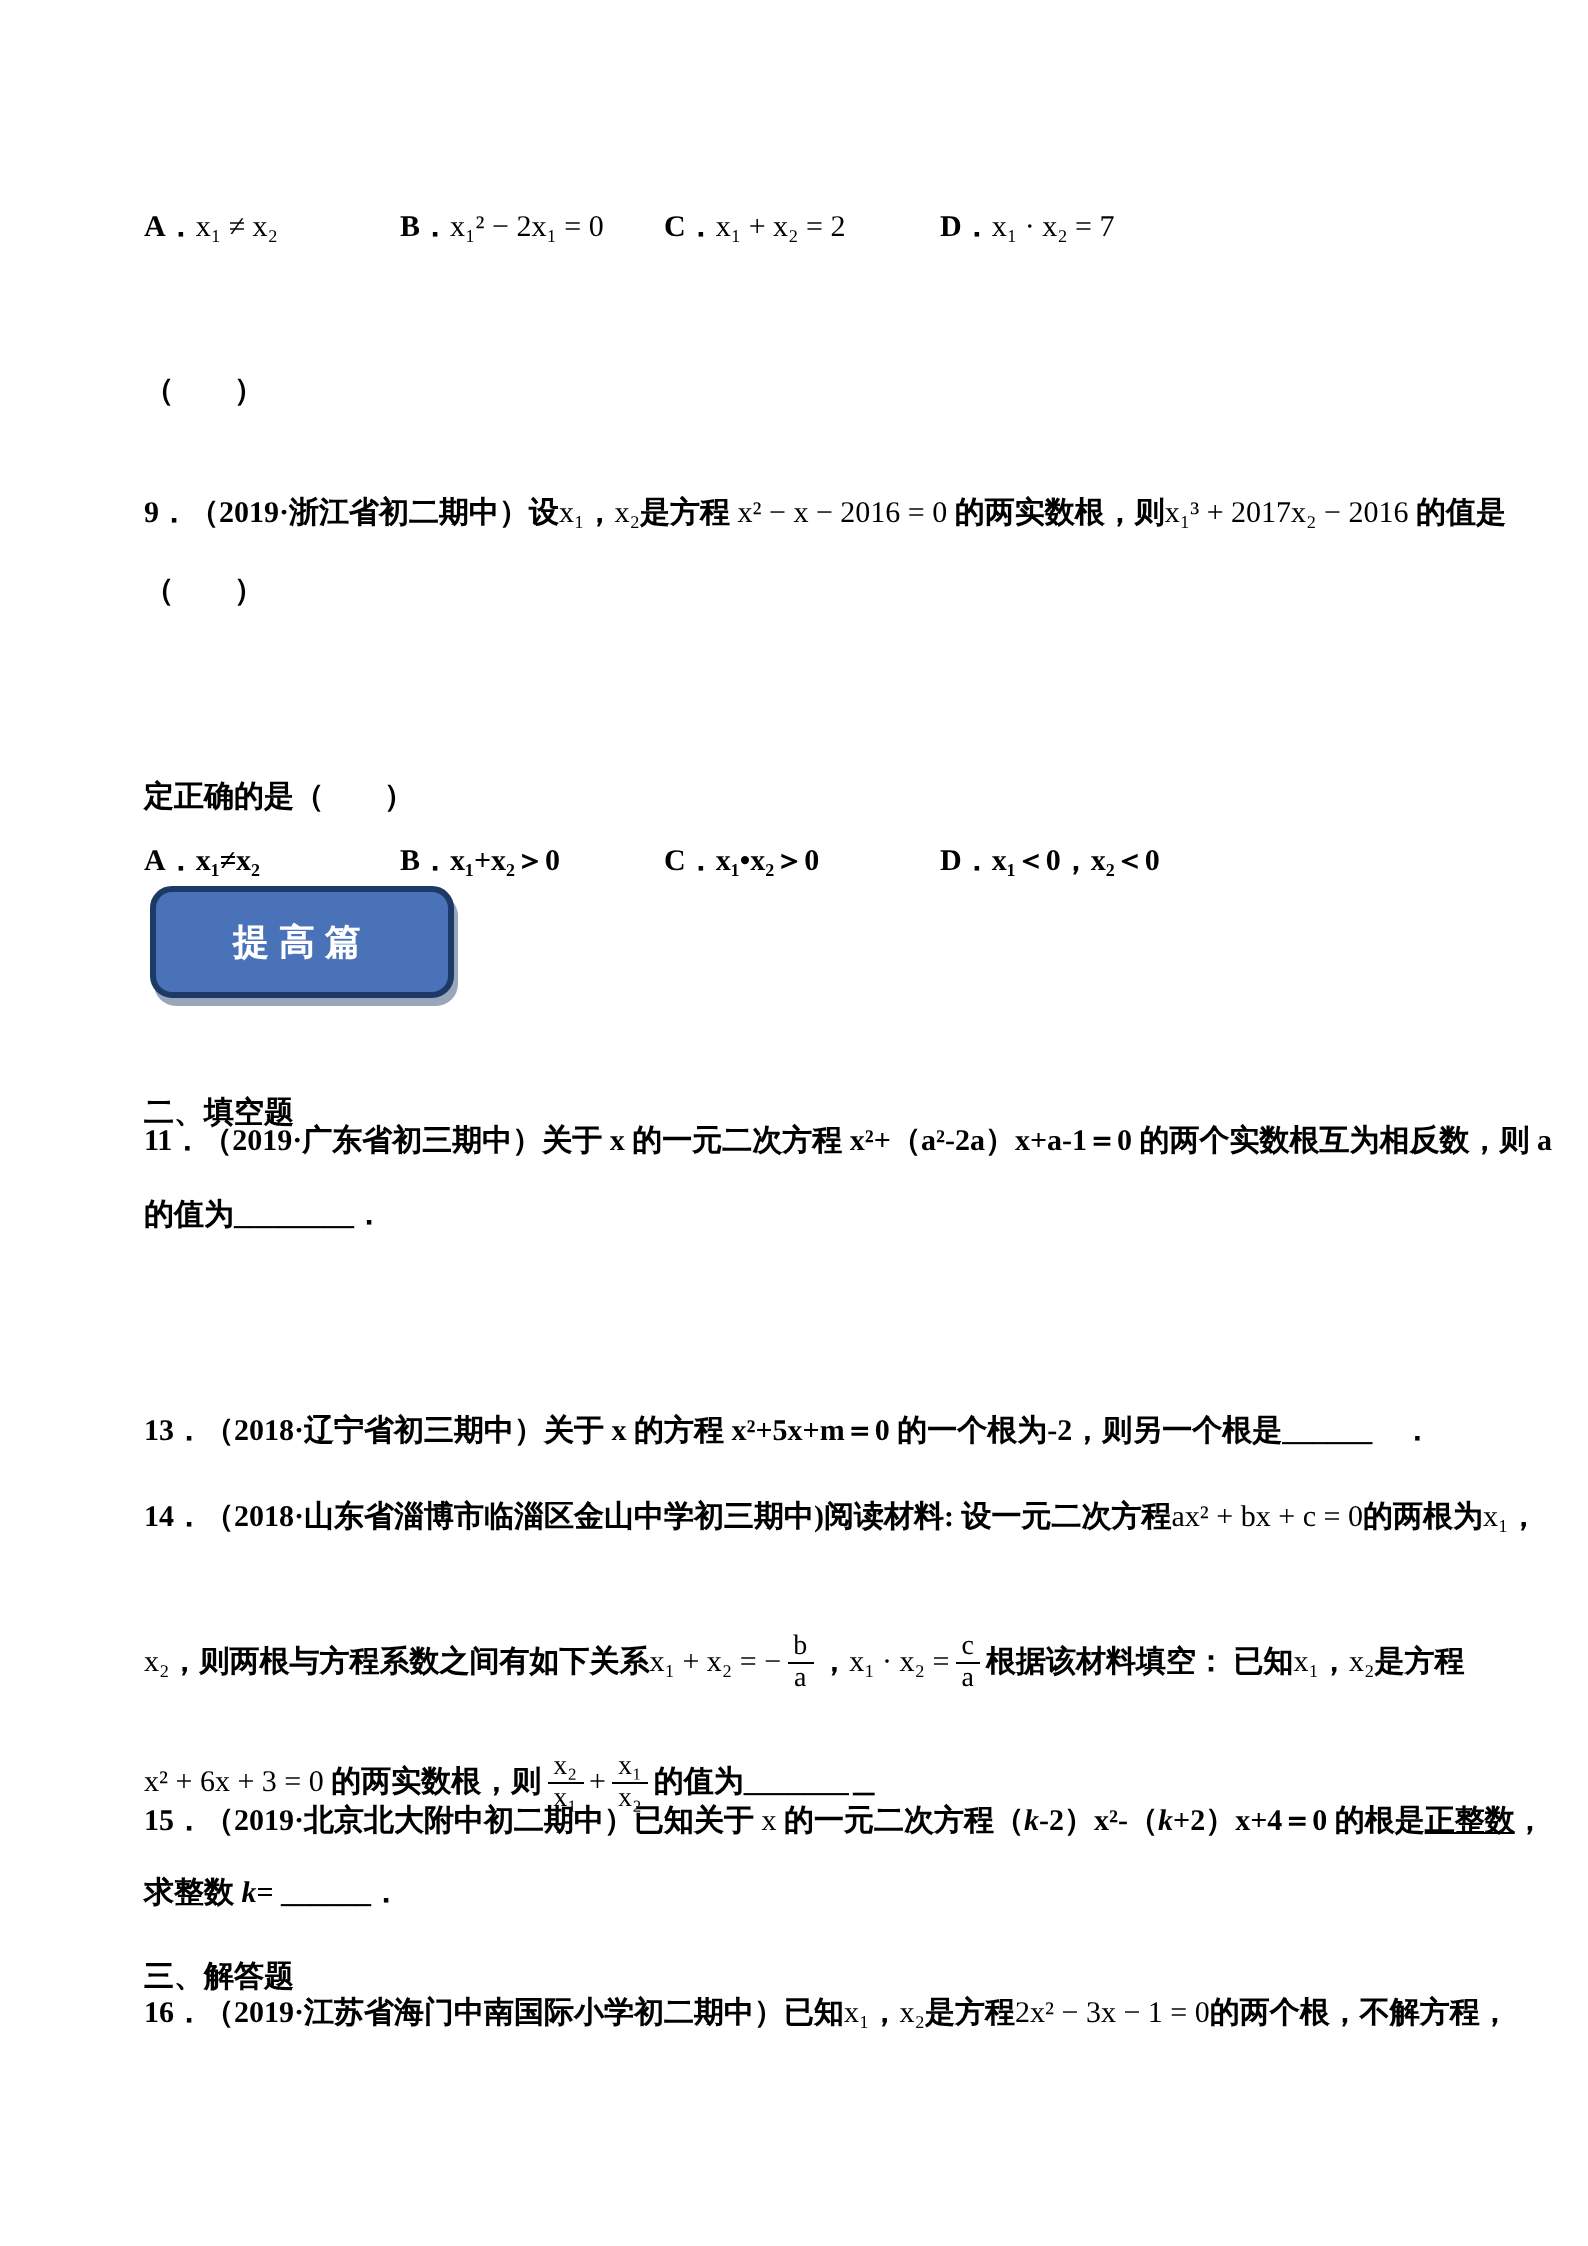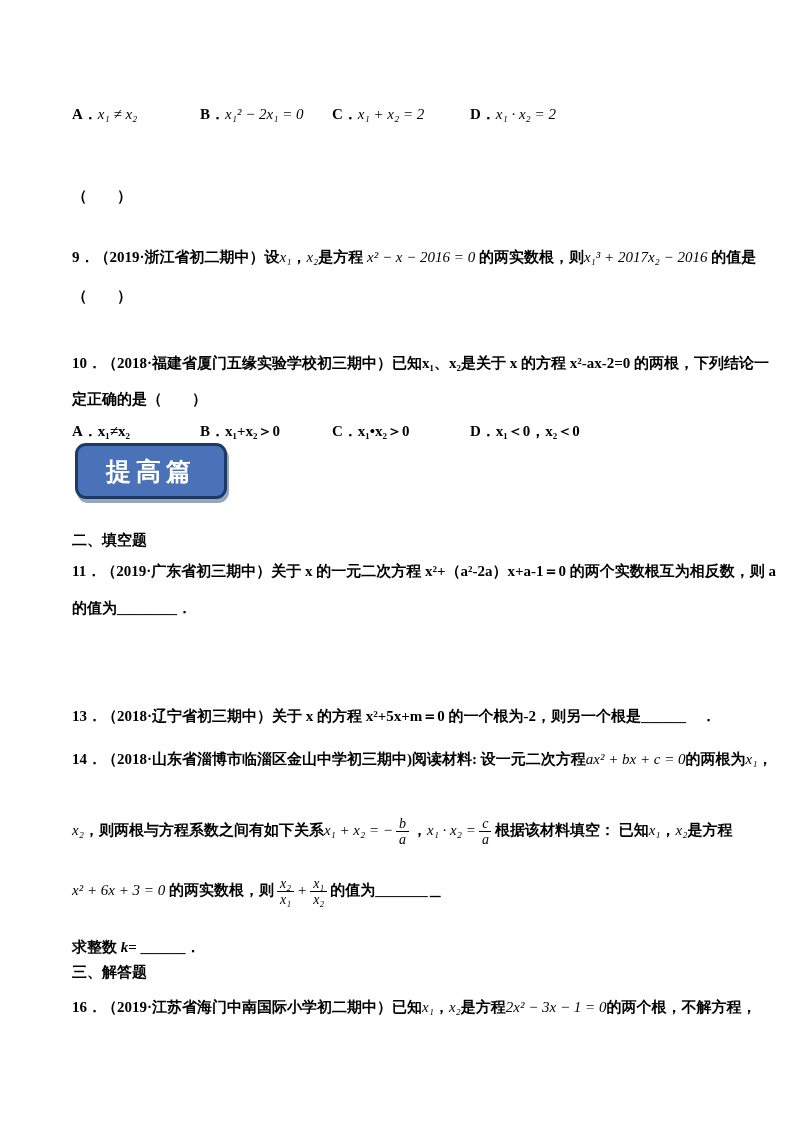--- a/index.html
+++ b/index.html
@@ -8,54 +8,53 @@
     font-family:"Liberation Serif","DejaVu Serif",serif;
     position:relative;overflow:hidden;
   }
   .page{position:absolute;inset:0;}
   .line{
     position:absolute;left:72px;white-space:nowrap;
     font-size:15px;font-weight:bold;line-height:22px;
   }
   .optrow{display:grid;grid-template-columns:128px 132px 138px auto;width:600px;}
   .opt{display:block;}
-  .m{font-style:italic;font-weight:normal;}
+  .m{font-weight:normal;}
   .mb{font-style:italic;}
   .u{text-decoration:underline;}
   .frac{
     display:inline-flex;flex-direction:column;align-items:center;
     vertical-align:middle;margin:0 3px;line-height:1.1;font-size:14px;
   }
   .frac .fnum{display:block;padding:0 3px;border-bottom:1.3px solid #000;}
   .frac .fden{display:block;padding:0 3px;}
   .banner{
     position:absolute;left:75px;top:443px;width:146px;height:50px;
     border-radius:11px;display:flex;align-items:center;justify-content:center;
-    font-size:25px;font-weight:bold;letter-spacing:5px;text-align:right;
+    font-size:18px;font-weight:bold;letter-spacing:5px;text-align:right;
   }
-  .section{font-size:15px;font-weight:bold;}
+  .section{font-size:15px;font-weight:bold;margin-top:17px;}
 </style>
 </head>
 <body>
 
 <div class="page">
 
   <div class="line optrow" style="top:103px">
     <span class="opt"><span>A．</span><span class="m">x₁ ≠ x₂</span></span>
     <span class="opt"><span>B．</span><span class="m">x₁² − 2x₁ = 0</span></span>
     <span class="opt"><span>C．</span><span class="m">x₁ + x₂ = 2</span></span>
-    <span class="opt"><span>D．</span><span class="m">x₁ · x₂ = 2</span></span>
+    <span class="opt"><span>D．</span><span class="m">x₁ · x₂ = 7</span></span>
   </div>
 
   <div class="line" style="top:185px">（　　）</div>
 
   <div class="line" style="top:246px"><span>9．（2019·浙江省初二期中）设</span><span class="m">x₁</span><span>，</span><span class="m">x₂</span><span>是方程</span><span class="m"> x² − x − 2016 = 0 </span><span>的两实数根，则</span><span class="m">x₁³ + 2017x₂ − 2016</span><span> 的值是</span></div>
   <div class="line" style="top:285px">（　　）</div>
 
-  <div class="line" style="top:352px"><span>10．（2018·福建省厦门五缘实验学校初三期中）已知x₁、x₂是关于 x 的方程 x²-ax-2=0 的两根，下列结论一</span></div>
   <div class="line" style="top:388px"><span>定正确的是（　　）</span></div>
   <div class="line optrow" style="top:420px">
     <span class="opt"><span>A．x₁≠x₂</span></span>
     <span class="opt"><span>B．x₁+x₂＞0</span></span>
     <span class="opt"><span>C．x₁•x₂＞0</span></span>
     <span class="opt"><span>D．x₁＜0，x₂＜0</span></span>
   </div>
 
   <div class="banner" id="banner" style="background: rgb(74, 114, 184); border: 3px solid rgb(28, 57, 103); color: rgb(255, 255, 255); box-shadow: rgba(28, 57, 103, 0.45) 2px 4px 0px;">提高篇</div>
 
@@ -76,19 +75,20 @@
         <span class="fden">a</span>
       </span><span>根据该材料填空： 已知</span><span class="m">x₁</span><span>，</span><span class="m">x₂</span><span>是方程</span></div>
   <div class="line" style="top:876px"><span class="m">x² + 6x + 3 = 0</span><span> 的两实数根，则</span><span class="frac m">
         <span class="fnum">x₂</span>
         <span class="fden">x₁</span>
       </span><span class="m">+</span><span class="frac m">
         <span class="fnum">x₁</span>
         <span class="fden">x₂</span>
       </span><span>的值为_______＿</span></div>
 
+  <div class="line" style="top:900px"><span>15．（2019·北京北大附中初二期中）已知关于 </span><span class="m">x</span><span> 的一元二次方程（</span><span class="mb">k</span><span>-2）x²-（</span><span class="mb">k</span><span>+2）x+4＝0 的根是</span><span class="u">正整数</span><span>，</span></div>
   <div class="line" style="top:936px"><span>求整数 </span><span class="mb">k</span><span>= ______．</span></div>
 
   <div class="line section" style="top:961px">三、解答题</div>
 
   <div class="line" style="top:996px"><span>16．（2019·江苏省海门中南国际小学初二期中）已知</span><span class="m">x₁</span><span>，</span><span class="m">x₂</span><span>是方程</span><span class="m">2x² − 3x − 1 = 0</span><span>的两个根，不解方程，</span></div>
 
 </div>
 
 </body></html>

